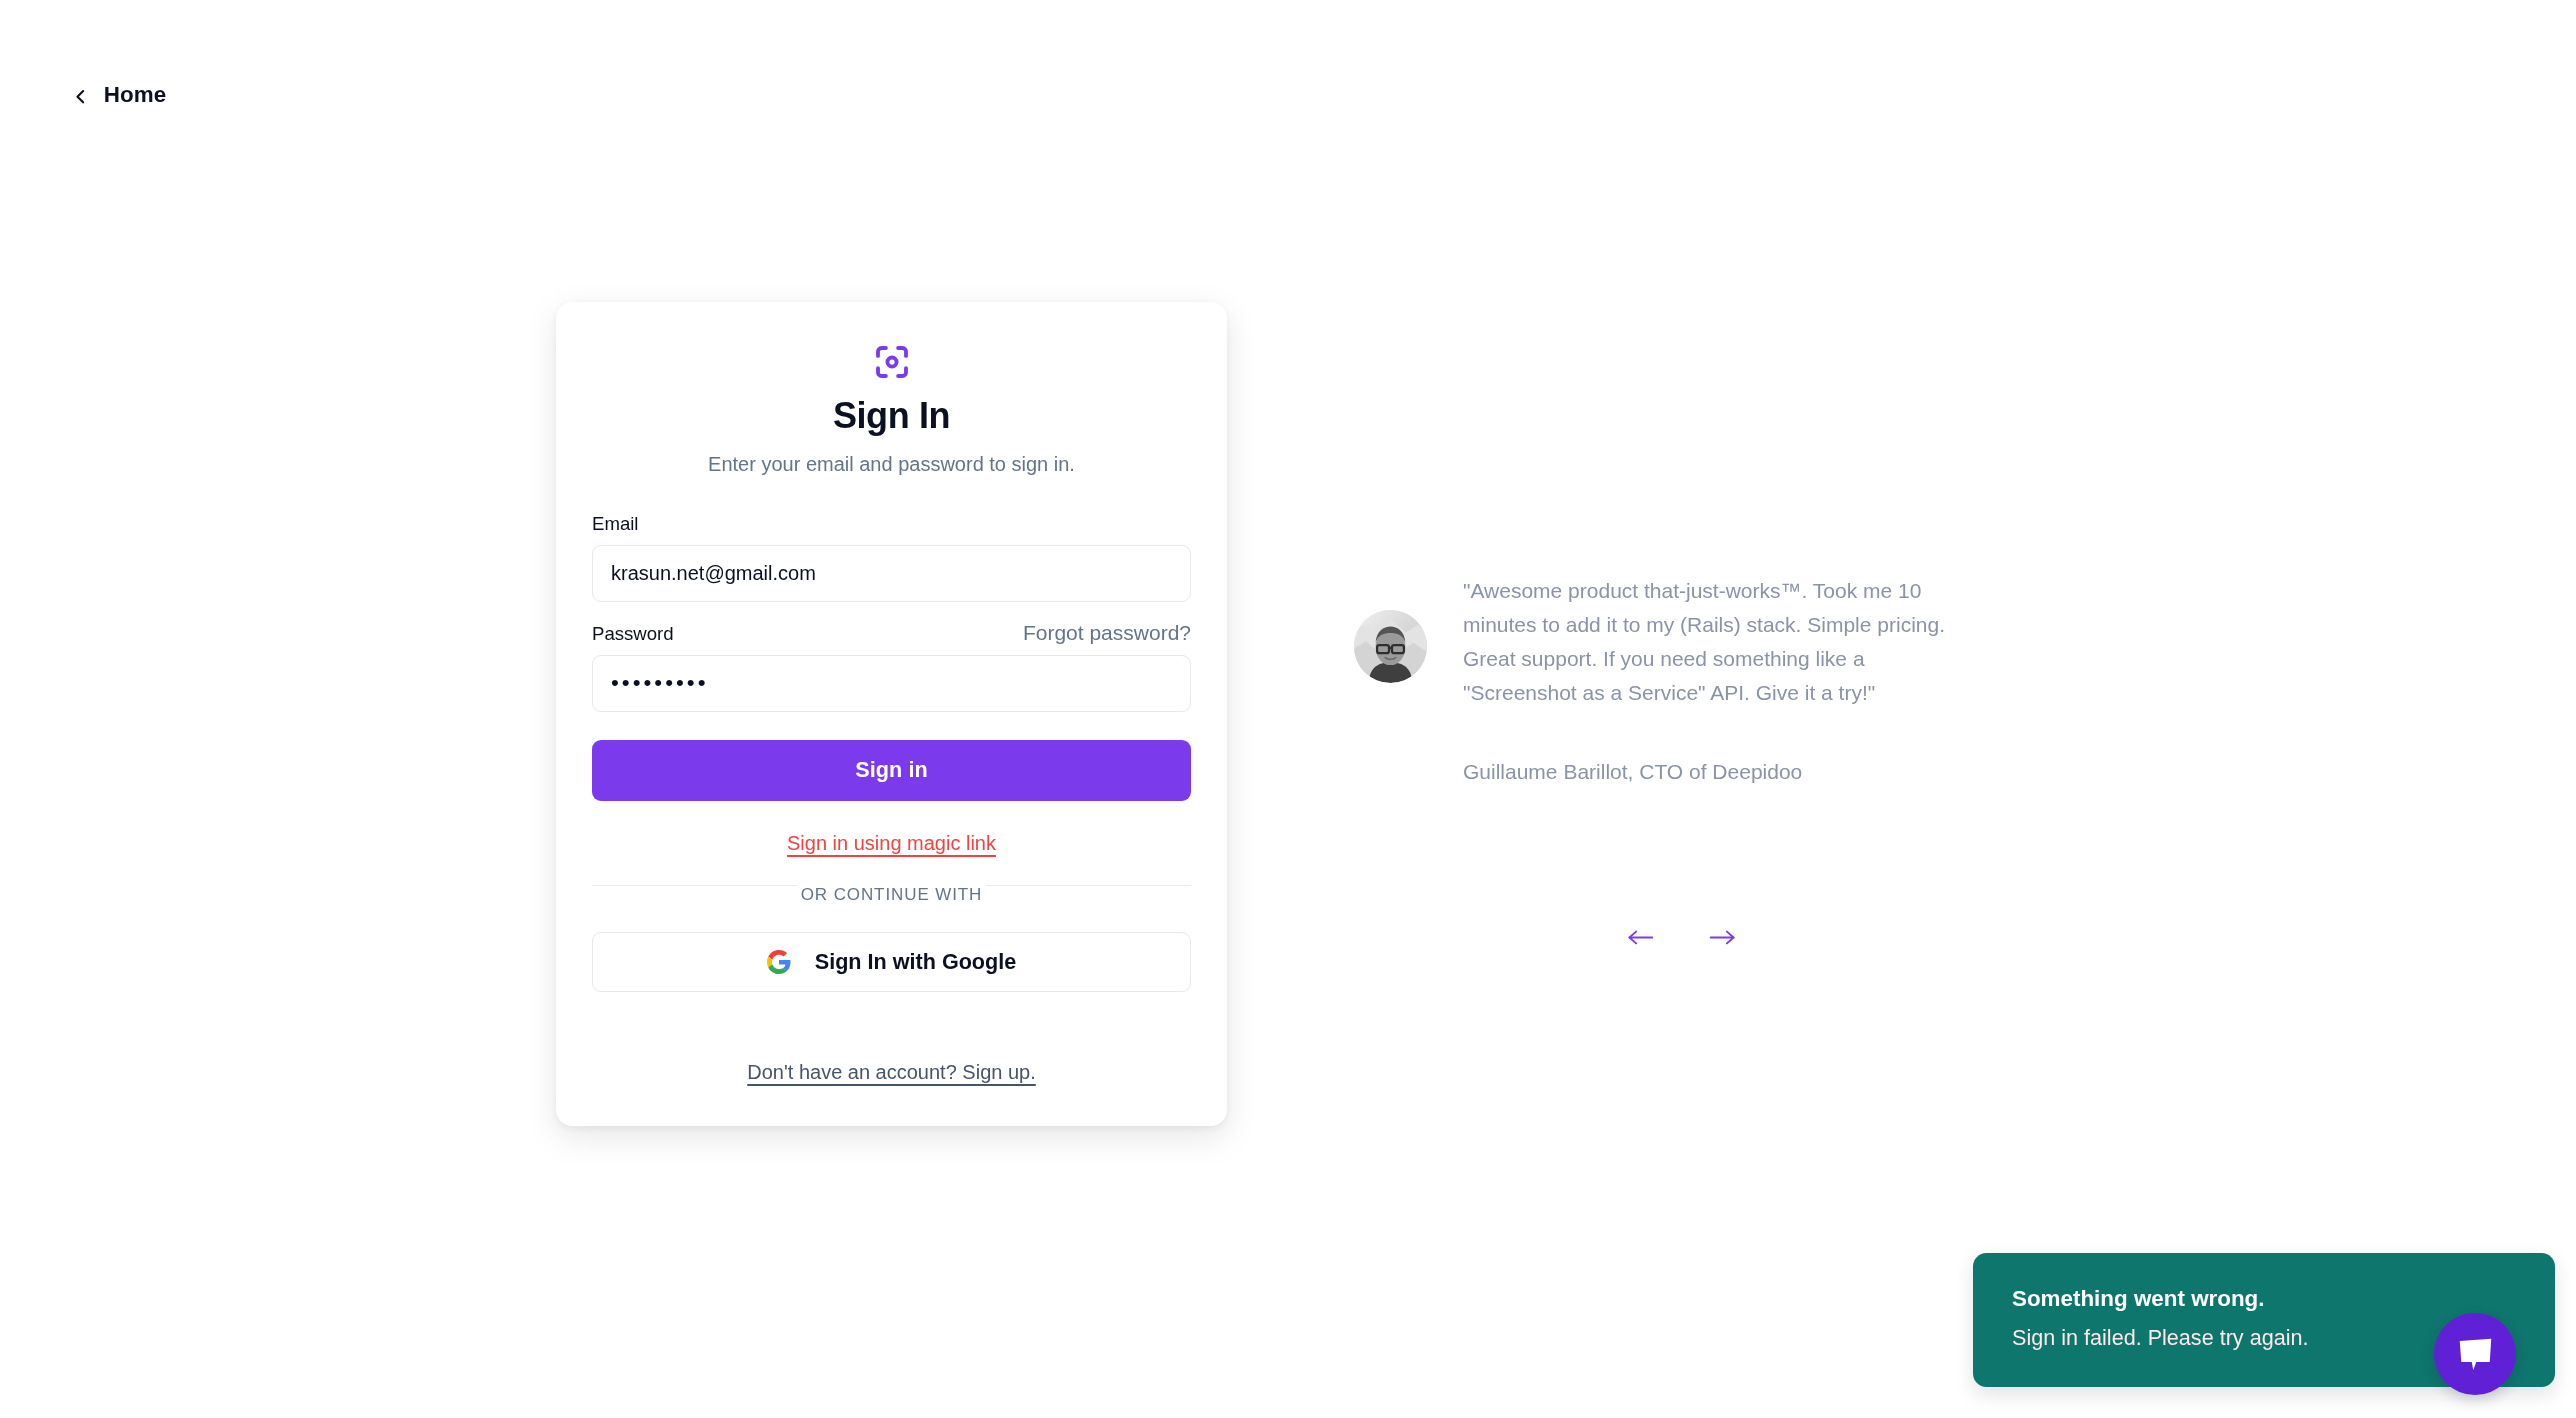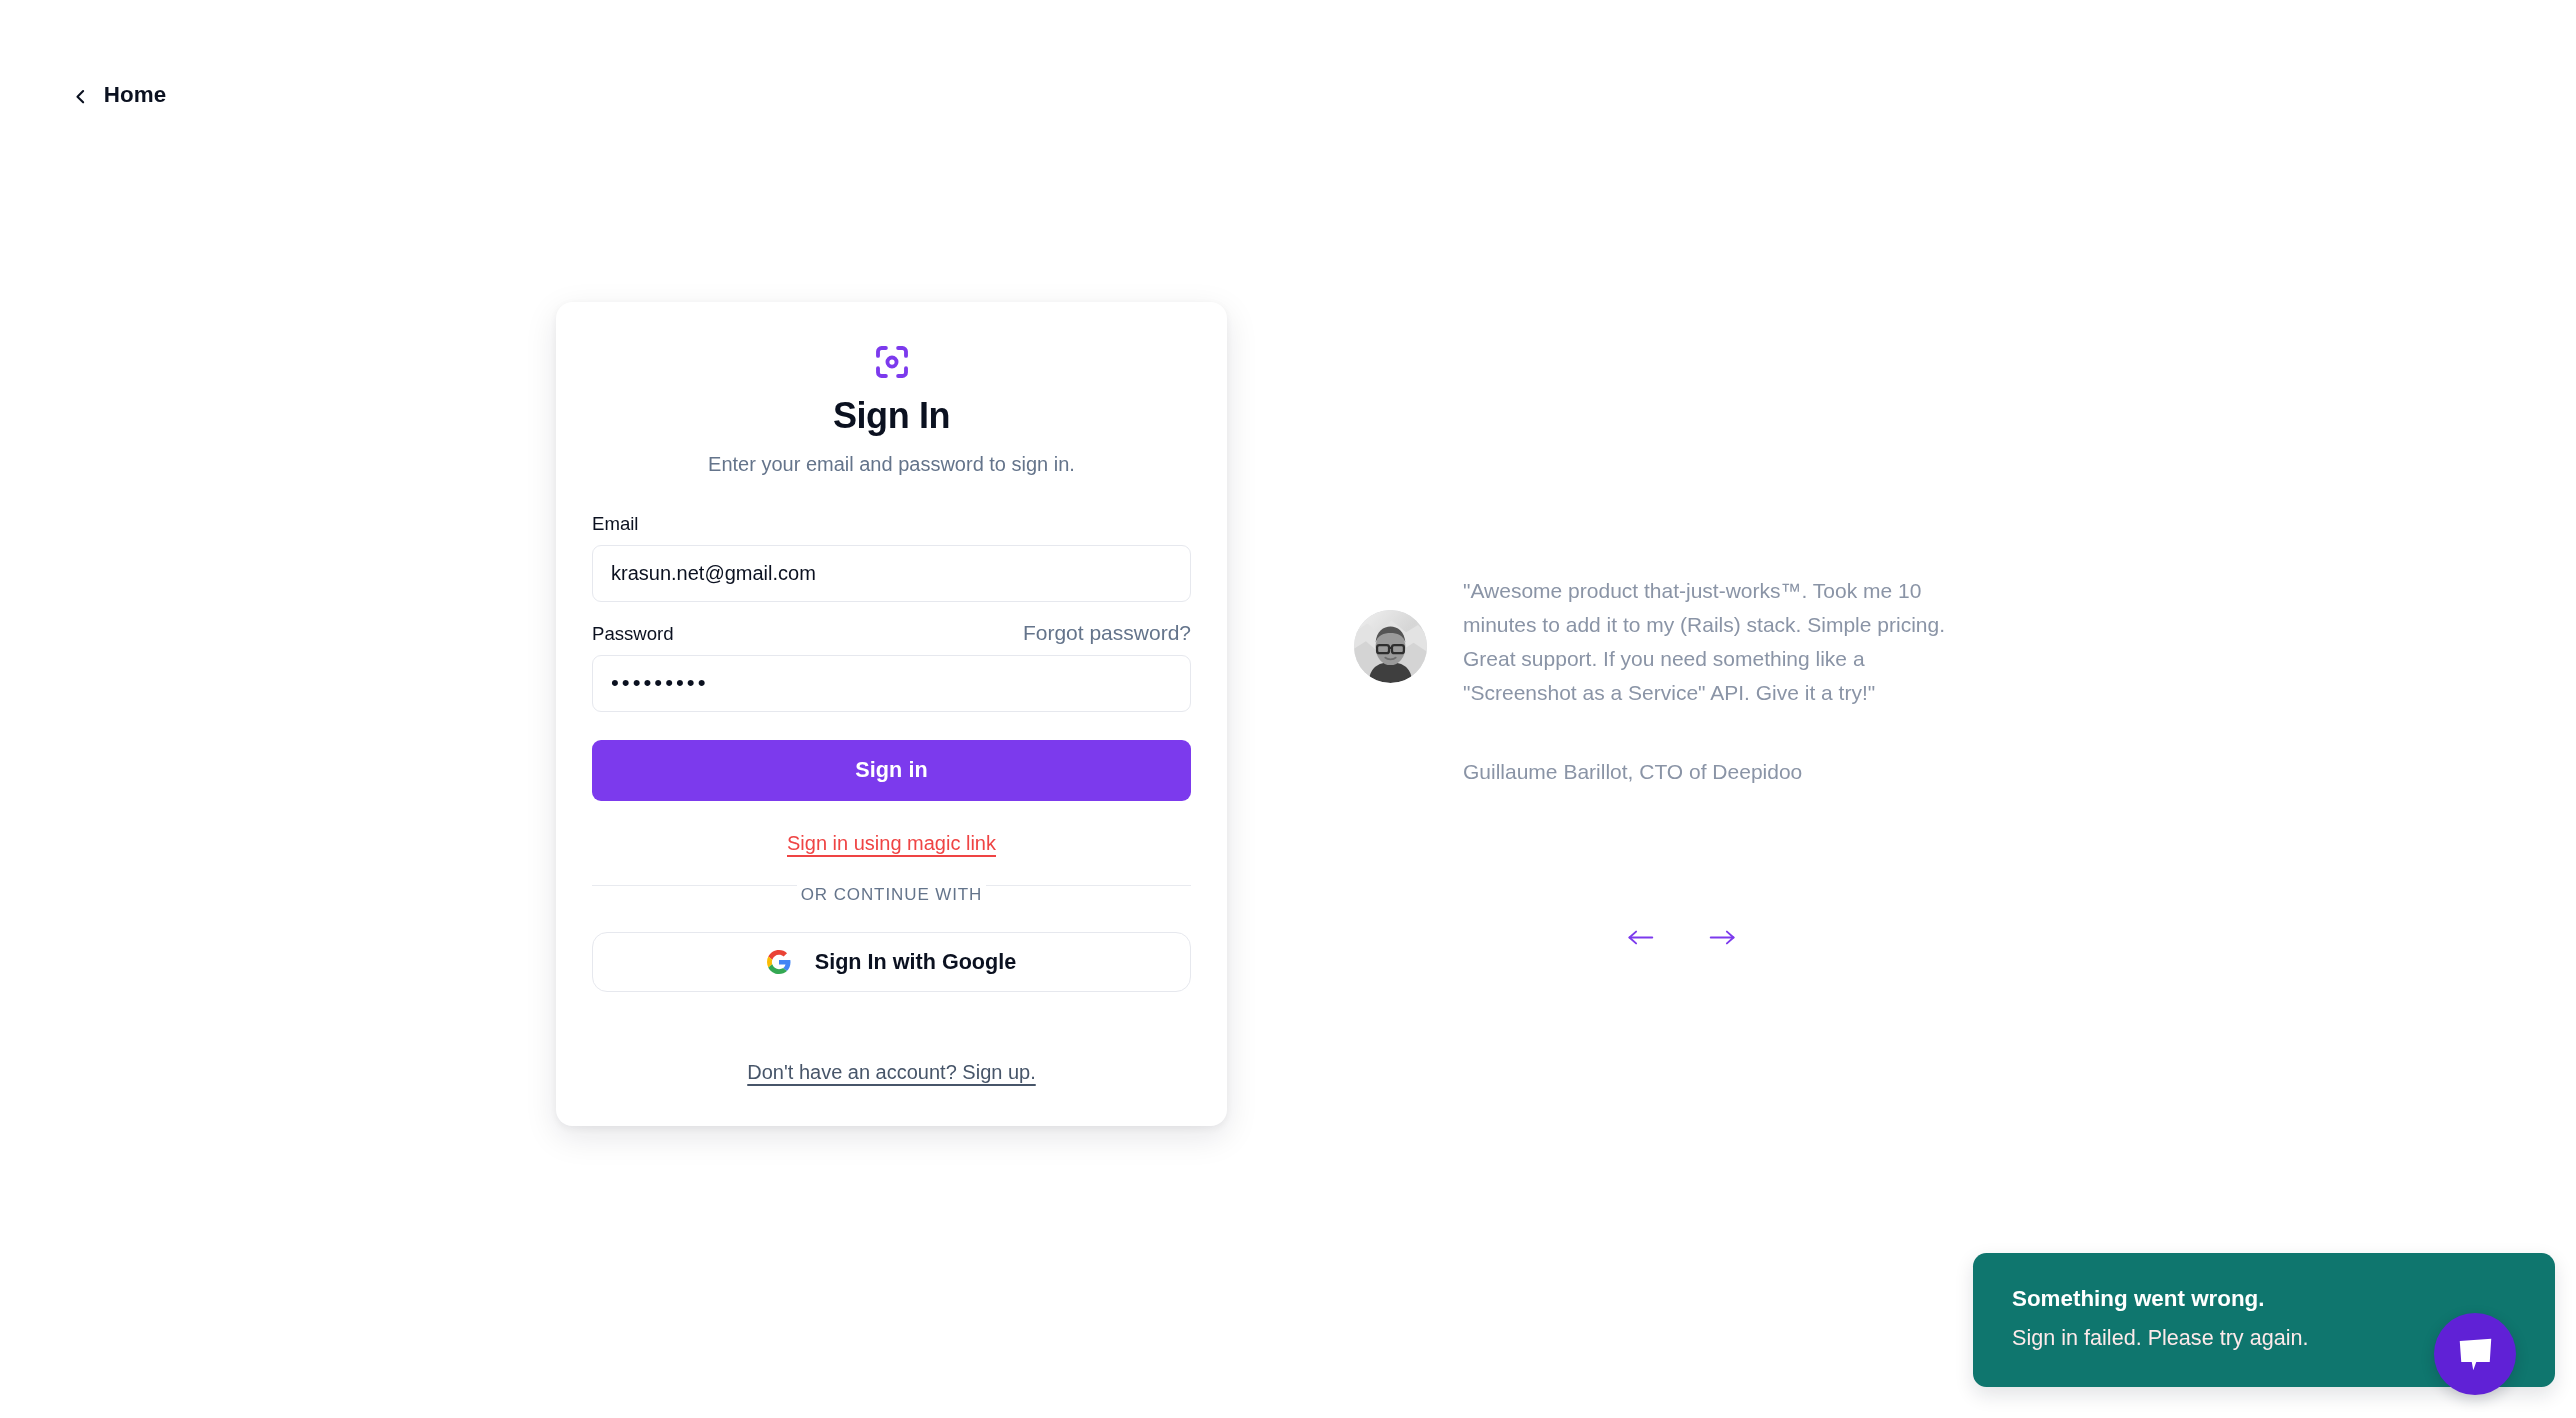--- a/index.html
+++ b/index.html
@@ -171,21 +171,21 @@
   }
 
   .google-btn {
     display: flex;
     align-items: center;
     justify-content: center;
     gap: 24px;
     width: 100%;
     height: 60px;
     border: 1.5px solid #e6e8ee;
-    border-radius: 15px;
+    border-radius: 9px;
     background: #ffffff;
     cursor: pointer;
     font-family: "Liberation Sans", sans-serif;
   }
   .google-logo { width: 24px; height: 24px; display: block; }
   .google-btn-label {
     font-size: 21.6px;
     font-weight: 700;
     color: #0b1120;
   }

